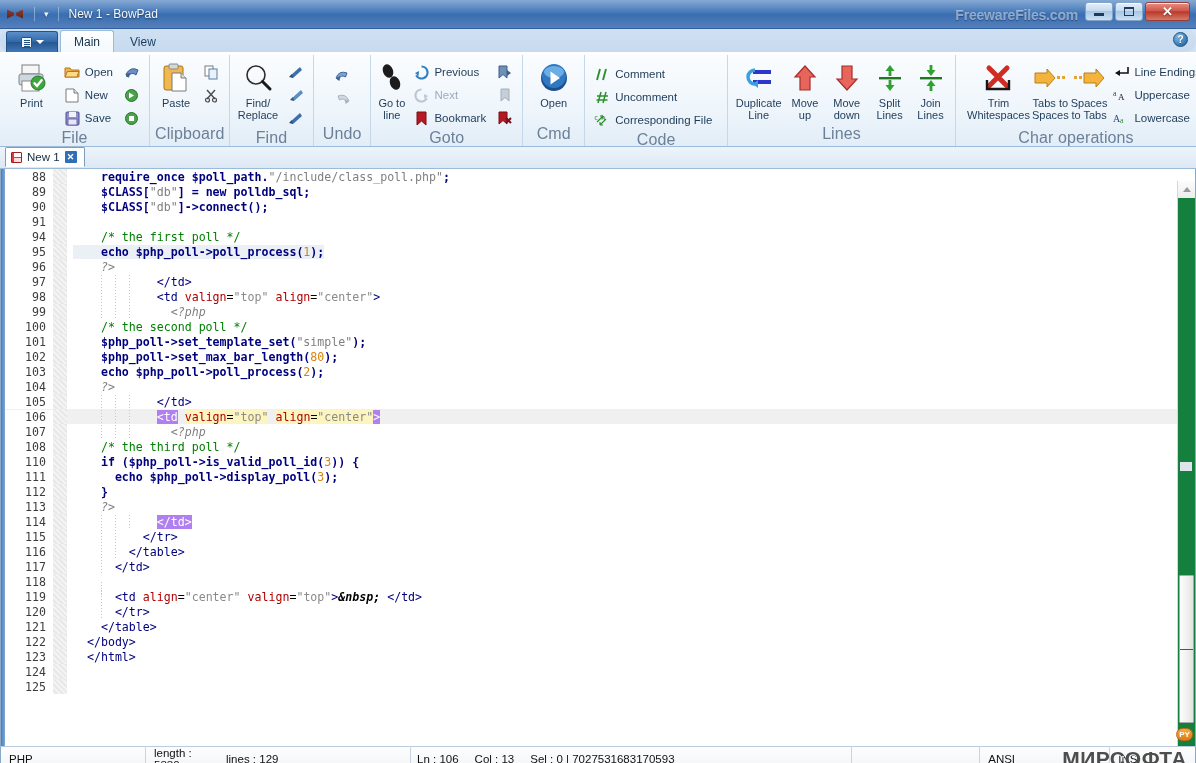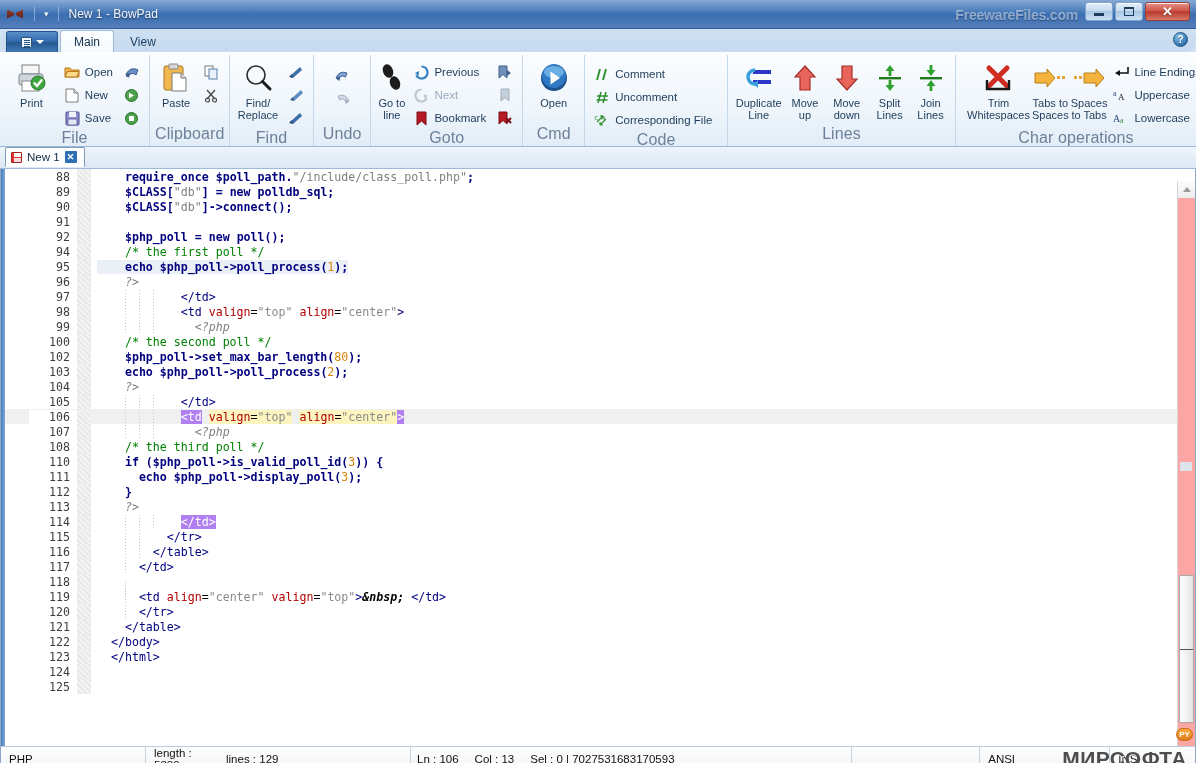--- a/index.html
+++ b/index.html
@@ -229,21 +229,20 @@
   }
   .line {
     height:15px; display:flex; align-items:center; white-space:pre;
     position:relative;
   }
   .line.current { background:#f0f0f0; }
   .gutter {
     width:48px;flex:0 0 48px;text-align:right;padding-right:7px;
     color:#3c3c3c; background:#fff;
     font-size:11.6px;
-    margin-left:24px;
   }
   .foldcol {
     width:14px;flex:0 0 14px;background:
       repeating-linear-gradient(45deg,#f3f3f3 0 2px,#e8e8e8 2px 4px);
     height:15px;
   }
   .codetext { padding-left:6px; position:relative; }
 
   
   .igd { position:absolute; top:0; width:1px; height:15px;
@@ -261,21 +260,21 @@
   .t-astr { color:#8a8a8a; }
   .t-ent  { color:#000; font-style:italic; font-weight:bold; }
   .t-plain{ color:#000; }
   .t-op   { color:#00007f; font-weight:bold; }
   .hl-sel { background:#eaf0f6; }
   .hl-match { background:#b07ff0; color:#ffffff; }
   .hl-attr  { background:#fdf5c0; }
 
   
   #vscroll {
-    width:28px;flex:0 0 17px;background:#fca5a5;border-left:1px solid #d6d6d6;
+    width:28px;flex:0 0 17px;background:#15803d;border-left:1px solid #d6d6d6;
     position:relative;
     margin-top:12px;
   }
   .sb-arrow {
     width:17px;height:17px;display:flex;align-items:center;justify-content:center;
     background:linear-gradient(180deg,#fcfcfc,#ededed);
   }
   .arrow-up { width:0;height:0;border-left:4px solid transparent;border-right:4px solid transparent;border-bottom:5px solid #9a9a9a; }
   #sb-thumb {
     position:absolute;left:1px;width:15px;top:394px;height:148px;
@@ -821,28 +820,28 @@
     </div>
   </div>
 
   <div id="editor-wrap">
     <div id="blue-edge"></div>
     <div id="code-area">
         <div class="line"><div class="gutter">88</div><div class="foldcol"></div><div class="codetext"><span class="t-plain">    </span><span class="t-kw">require_once</span><span class="t-plain"> </span><span class="t-var">$poll_path</span><span class="t-op">.</span><span class="t-str">"/include/class_poll.php"</span><span class="t-op">;</span></div></div>
         <div class="line"><div class="gutter">89</div><div class="foldcol"></div><div class="codetext"><span class="t-plain">    </span><span class="t-var">$CLASS</span><span class="t-op">[</span><span class="t-str">"db"</span><span class="t-op">] = </span><span class="t-kw">new</span><span class="t-op"> polldb_sql;</span></div></div>
         <div class="line"><div class="gutter">90</div><div class="foldcol"></div><div class="codetext"><span class="t-plain">    </span><span class="t-var">$CLASS</span><span class="t-op">[</span><span class="t-str">"db"</span><span class="t-op">]-&gt;connect();</span></div></div>
         <div class="line"><div class="gutter">91</div><div class="foldcol"></div><div class="codetext"></div></div>
-        <div class="line"><div class="gutter">92</div><div class="foldcol"></div><div class="codetext"><span class="t-plain">    </span><span class="t-var">$php_poll</span><span class="t-op"> = </span><span class="t-kw">new</span><span class="t-op"> poll();</span></div></div>
         <div class="line"><div class="gutter">94</div><div class="foldcol"></div><div class="codetext"><span class="t-plain">    </span><span class="t-com">/* the first poll */</span></div></div>
         <div class="line"><div class="gutter">95</div><div class="foldcol"></div><div class="codetext"><span class="t-plain hl-sel">    </span><span class="t-kw hl-sel">echo</span><span class="t-plain hl-sel"> </span><span class="t-var hl-sel">$php_poll</span><span class="t-op hl-sel">-&gt;poll_process(</span><span class="t-num hl-sel">1</span><span class="t-op hl-sel">);</span></div></div>
         <div class="line"><div class="gutter">96</div><div class="foldcol"></div><div class="codetext"><span class="t-plain">    </span><span class="t-php">?&gt;</span></div></div>
         <div class="line"><div class="gutter">97</div><div class="foldcol"></div><div class="codetext"><span class="igd" style="left: 33.92px;"></span><span class="igd" style="left: 47.88px;"></span><span class="igd" style="left: 61.84px;"></span><span class="t-plain">            </span><span class="t-tag">&lt;/td&gt;</span></div></div>
         <div class="line"><div class="gutter">98</div><div class="foldcol"></div><div class="codetext"><span class="igd" style="left: 33.92px;"></span><span class="igd" style="left: 47.88px;"></span><span class="igd" style="left: 61.84px;"></span><span class="t-plain">            </span><span class="t-tag">&lt;td </span><span class="t-attr">valign</span><span class="t-plain">=</span><span class="t-astr">"top"</span><span class="t-plain"> </span><span class="t-attr">align</span><span class="t-plain">=</span><span class="t-astr">"center"</span><span class="t-tag">&gt;</span></div></div>
         <div class="line"><div class="gutter">99</div><div class="foldcol"></div><div class="codetext"><span class="igd" style="left: 33.92px;"></span><span class="igd" style="left: 47.88px;"></span><span class="igd" style="left: 61.84px;"></span><span class="t-plain">              </span><span class="t-php">&lt;?php</span></div></div>
         <div class="line"><div class="gutter">100</div><div class="foldcol"></div><div class="codetext"><span class="t-plain">    </span><span class="t-com">/* the second poll */</span></div></div>
+        <div class="line"><div class="gutter">101</div><div class="foldcol"></div><div class="codetext"><span class="t-plain">    </span><span class="t-var">$php_poll</span><span class="t-op">-&gt;set_template_set(</span><span class="t-str">"simple"</span><span class="t-op">);</span></div></div>
         <div class="line"><div class="gutter">102</div><div class="foldcol"></div><div class="codetext"><span class="t-plain">    </span><span class="t-var">$php_poll</span><span class="t-op">-&gt;set_max_bar_length(</span><span class="t-num">80</span><span class="t-op">);</span></div></div>
         <div class="line"><div class="gutter">103</div><div class="foldcol"></div><div class="codetext"><span class="t-plain">    </span><span class="t-kw">echo</span><span class="t-plain"> </span><span class="t-var">$php_poll</span><span class="t-op">-&gt;poll_process(</span><span class="t-num">2</span><span class="t-op">);</span></div></div>
         <div class="line"><div class="gutter">104</div><div class="foldcol"></div><div class="codetext"><span class="t-plain">    </span><span class="t-php">?&gt;</span></div></div>
         <div class="line"><div class="gutter">105</div><div class="foldcol"></div><div class="codetext"><span class="igd" style="left: 33.92px;"></span><span class="igd" style="left: 47.88px;"></span><span class="igd" style="left: 61.84px;"></span><span class="t-plain">            </span><span class="t-tag">&lt;/td&gt;</span></div></div>
         <div class="line current"><div class="gutter">106</div><div class="foldcol"></div><div class="codetext"><span class="igd" style="left: 33.92px;"></span><span class="igd" style="left: 47.88px;"></span><span class="igd" style="left: 61.84px;"></span><span class="t-plain">            </span><span class="t-tag hl-match">&lt;td</span><span class="t-plain"> </span><span class="t-attr hl-attr">valign</span><span class="t-plain hl-attr">=</span><span class="t-astr hl-attr">"top"</span><span class="t-plain"> </span><span class="t-attr hl-attr">align</span><span class="t-plain hl-attr">=</span><span class="t-astr hl-attr">"center"</span><span class="t-tag hl-match">&gt;</span></div></div>
         <div class="line"><div class="gutter">107</div><div class="foldcol"></div><div class="codetext"><span class="igd" style="left: 33.92px;"></span><span class="igd" style="left: 47.88px;"></span><span class="igd" style="left: 61.84px;"></span><span class="t-plain">              </span><span class="t-php">&lt;?php</span></div></div>
         <div class="line"><div class="gutter">108</div><div class="foldcol"></div><div class="codetext"><span class="t-plain">    </span><span class="t-com">/* the third poll */</span></div></div>
         <div class="line"><div class="gutter">110</div><div class="foldcol"></div><div class="codetext"><span class="t-plain">    </span><span class="t-kw">if</span><span class="t-op"> (</span><span class="t-var">$php_poll</span><span class="t-op">-&gt;is_valid_poll_id(</span><span class="t-num">3</span><span class="t-op">)) {</span></div></div>
         <div class="line"><div class="gutter">111</div><div class="foldcol"></div><div class="codetext"><span class="t-plain">      </span><span class="t-kw">echo</span><span class="t-plain"> </span><span class="t-var">$php_poll</span><span class="t-op">-&gt;display_poll(</span><span class="t-num">3</span><span class="t-op">);</span></div></div>
         <div class="line"><div class="gutter">112</div><div class="foldcol"></div><div class="codetext"><span class="t-plain">    </span><span class="t-op">}</span></div></div>

